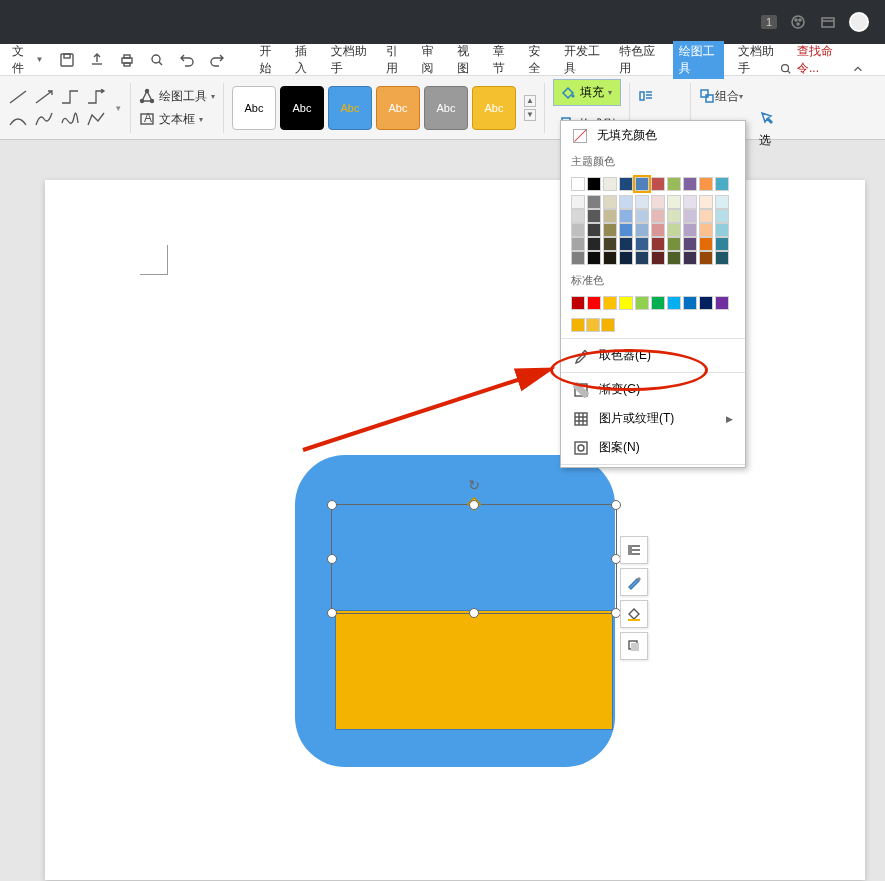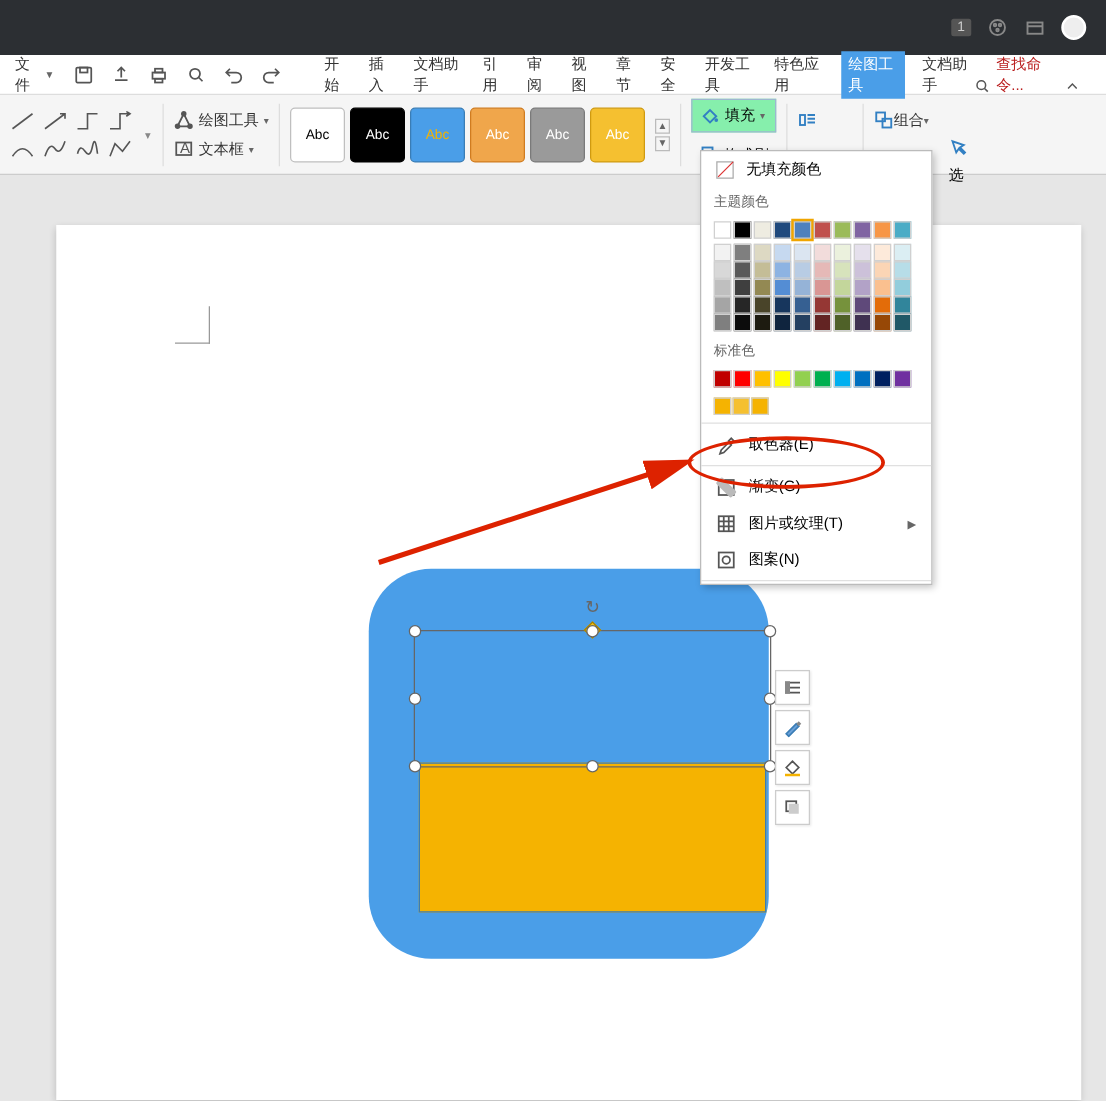--- a/index.html
+++ b/index.html
@@ -33,21 +33,21 @@
   .ribbon { background: #f5f5f5; height: 64px; display: flex; align-items: center; border-bottom: 1px solid #ccc; }
   .ribbon-group { display: flex; flex-direction: column; gap: 6px; padding: 6px 8px; height: 100%; justify-content: center; }
   .sep { width: 1px; background: #ddd; height: 50px; }
   .shape-row { display: flex; gap: 6px; }
   .shape-row svg { width: 20px; height: 16px; fill: none; stroke: #555; stroke-width: 1.3; }
   .lbl-row { display: flex; align-items: center; gap: 4px; color: #333; }
   .style-strip { display: flex; gap: 4px; padding: 0 8px; align-items: center; height: 100%; }
   .style-box { width: 44px; height: 44px; border-radius: 4px; display: flex; align-items: center; justify-content: center; font-size: 11px; cursor: pointer; }
   .style-strip .nav-arrow { display: flex; flex-direction: column; gap: 2px; padding-left: 4px; }
   .style-strip .nav-arrow div { width: 12px; height: 12px; border: 1px solid #bbb; font-size: 8px; display:flex;align-items:center;justify-content:center;color:#666;}
-  .fill-btn { display: flex; align-items: center; gap: 4px; padding: 4px 6px; border: 1px solid #9db7d0; background: #86efac; }
+  .fill-btn { display: flex; align-items: center; gap: 4px; padding: 4px 6px; border: 1px solid #9db7d0; background: #bef264; }
   .fmt-btn { display: flex; align-items: center; gap: 4px; padding: 4px 6px; }
   .ribbon-right .lbl-row { gap: 0; margin-top: 43px; }
   .rb-svg { width: 16px; height: 16px; fill: none; stroke: #3280c3; stroke-width: 1.5; }
   .rb-svg-g { width: 16px; height: 16px; fill: none; stroke: #555; stroke-width: 1.4; }
 
   
   .dropdown { position: absolute; left: 560px; top: 120px; width: 186px; background: #fff; border: 1px solid #bbb; box-shadow: 2px 2px 6px rgba(0,0,0,0.25); z-index: 50; }
   .dd-item { display: flex; align-items: center; gap: 10px; padding: 6px 12px; cursor: pointer; }
   .dd-item:hover, .dd-item.hover { background: #eef4fb; }
   .dd-sep { height: 1px; background: #e0e0e0; margin: 2px 0; }

